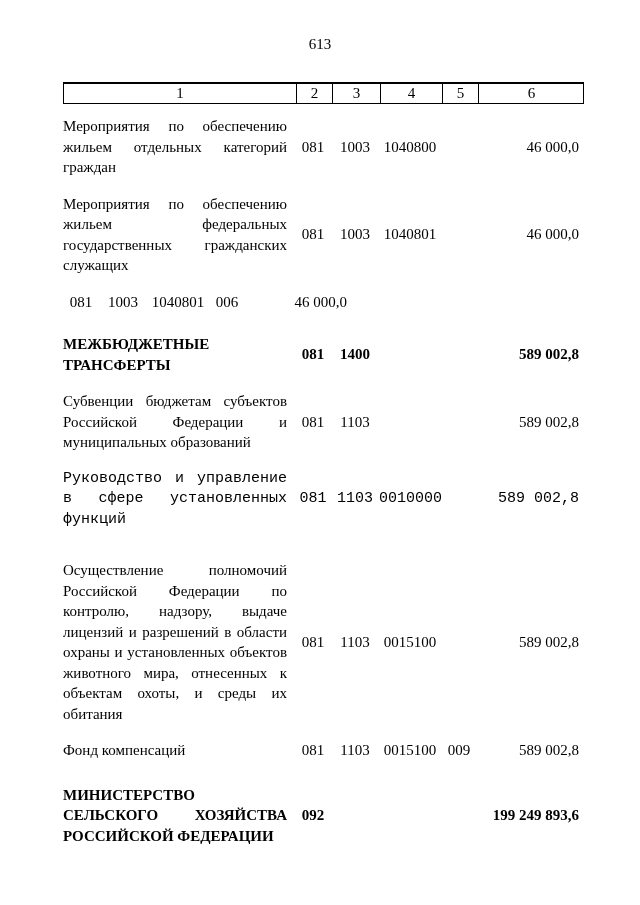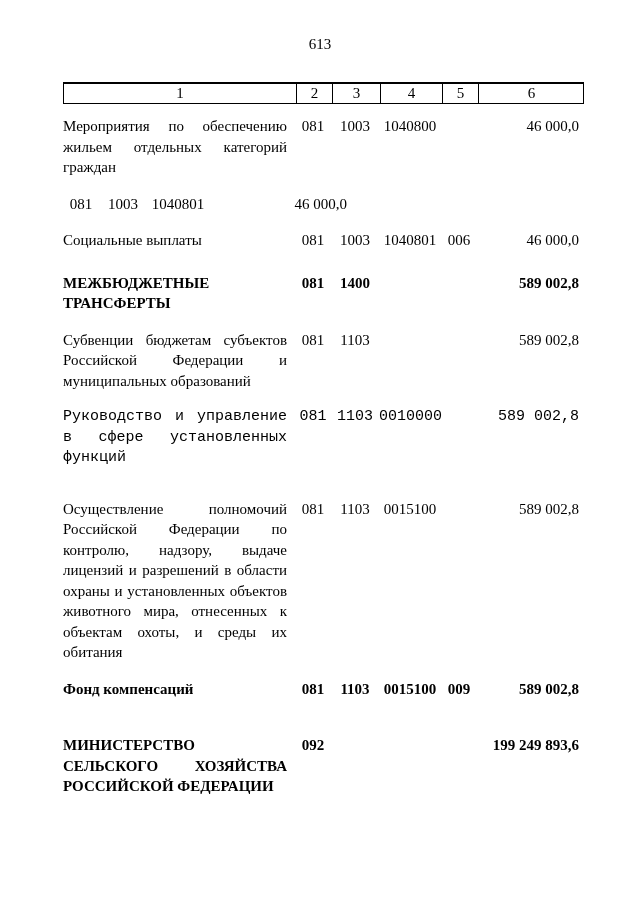--- a/index.html
+++ b/index.html
@@ -46,29 +46,29 @@
   .c2 { width: 36px;  flex: 0 0 36px; }
   .c3 { width: 48px;  flex: 0 0 48px; }
   .c4 { width: 62px;  flex: 0 0 62px; }
   .c5 { width: 36px;  flex: 0 0 36px; }
   .c6 { width: 106px; flex: 0 0 106px; }
   .tbody {
     margin-top: 12px;
   }
   .row {
     display: flex;
-    align-items: flex-start;
+    align-items: center;
     margin-bottom: 16px;
     line-height: 20.5px;
   }
   .row:last-child { margin-bottom: 0; }
   
   .row:nth-child(3) { margin-bottom: 22px; }
   .row:nth-child(6) { margin-bottom: 30px; font-family: Liberation Mono, monospace; }
-  .row:nth-child(8) { margin-bottom: 36px; font-weight: bold; }
+  .row:nth-child(8) { margin-bottom: 24px; }
   .cell {
     box-sizing: border-box;
   }
   .cell.name {
     text-align: justify;
     padding-right: 8px;
   }
   .cell.code {
     text-align: center;
     white-space: nowrap;
@@ -101,28 +101,28 @@
     <div class="tbody" id="rows">
         <div class="row">
     <div class="cell name c1">Мероприятия по обеспечению жильем отдельных категорий граждан</div>
     <div class="cell code c2">081</div>
     <div class="cell code c3">1003</div>
     <div class="cell code c4">1040800</div>
     <div class="cell code c5"></div>
     <div class="cell amount c6">46 000,0</div>
   </div>
         <div class="row">
+    <div class="cell name c1">Мероприятия по обеспечению жильем федеральных государственных гражданских служащих</div>
     <div class="cell code c2">081</div>
     <div class="cell code c3">1003</div>
     <div class="cell code c4">1040801</div>
     <div class="cell code c5"></div>
     <div class="cell amount c6">46 000,0</div>
   </div>
         <div class="row">
-    <div class="cell name c1">Социальные выплаты</div>
     <div class="cell code c2">081</div>
     <div class="cell code c3">1003</div>
     <div class="cell code c4">1040801</div>
     <div class="cell code c5">006</div>
     <div class="cell amount c6">46 000,0</div>
   </div>
         <div class="row bold">
     <div class="cell name c1">МЕЖБЮДЖЕТНЫЕ ТРАНСФЕРТЫ</div>
     <div class="cell code c2">081</div>
     <div class="cell code c3">1400</div>

